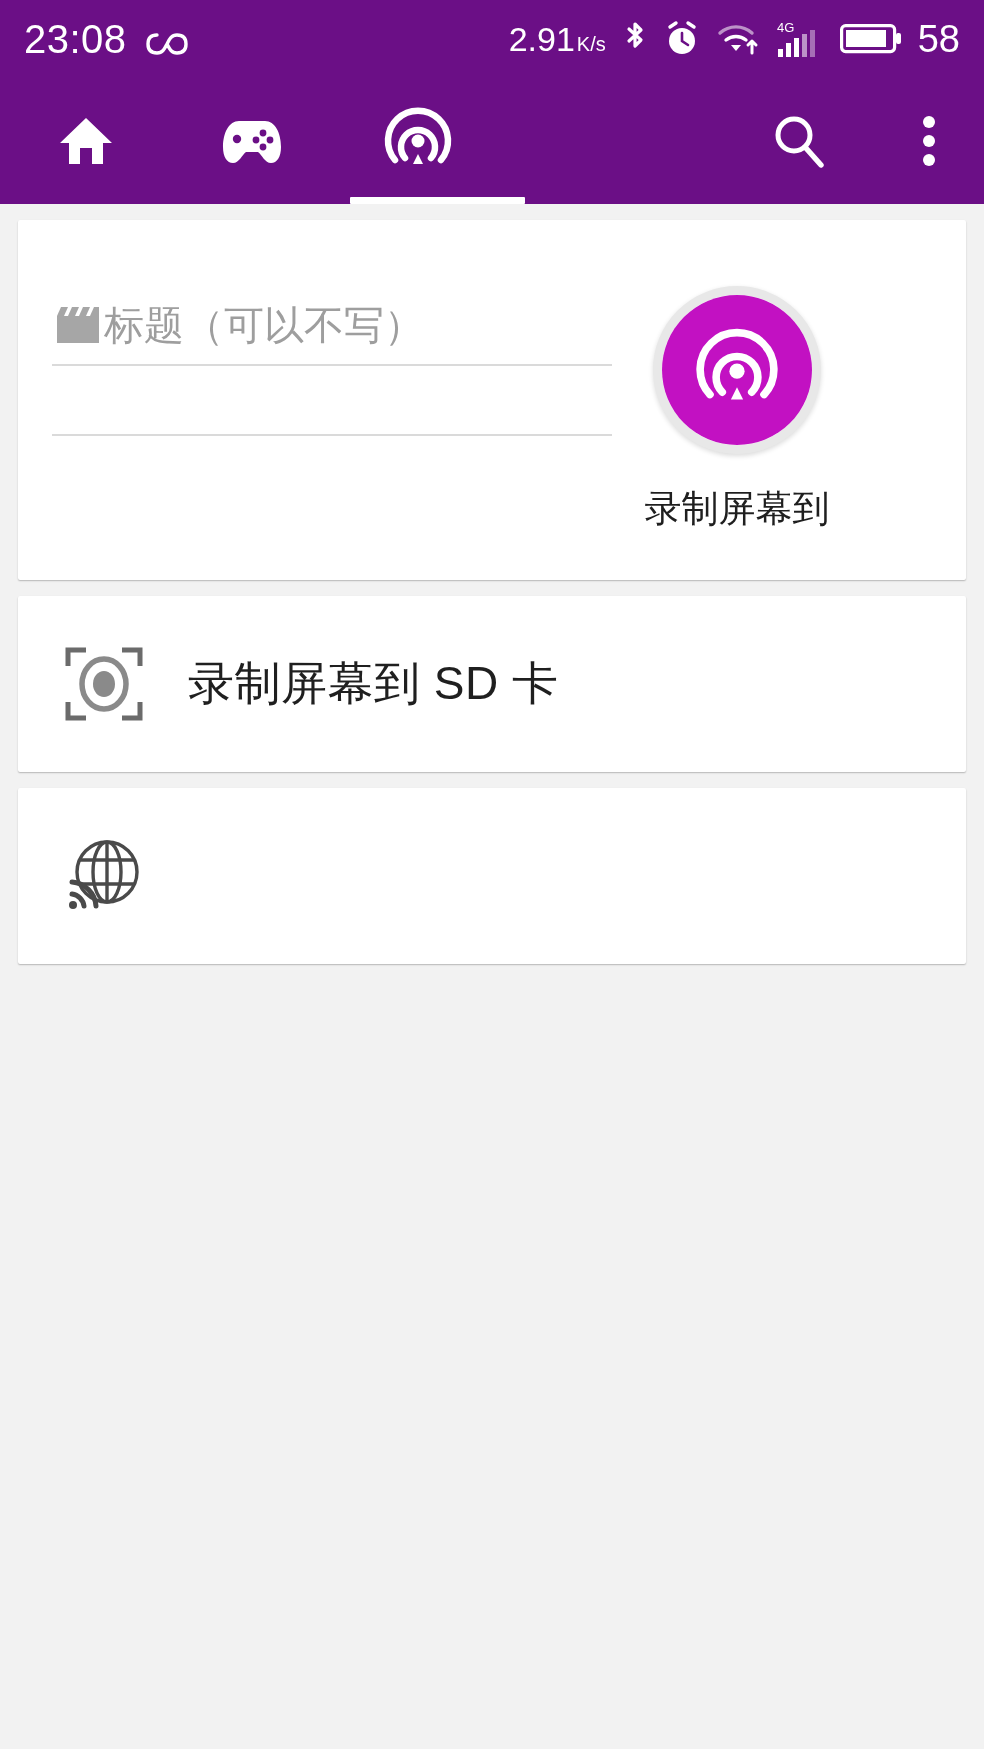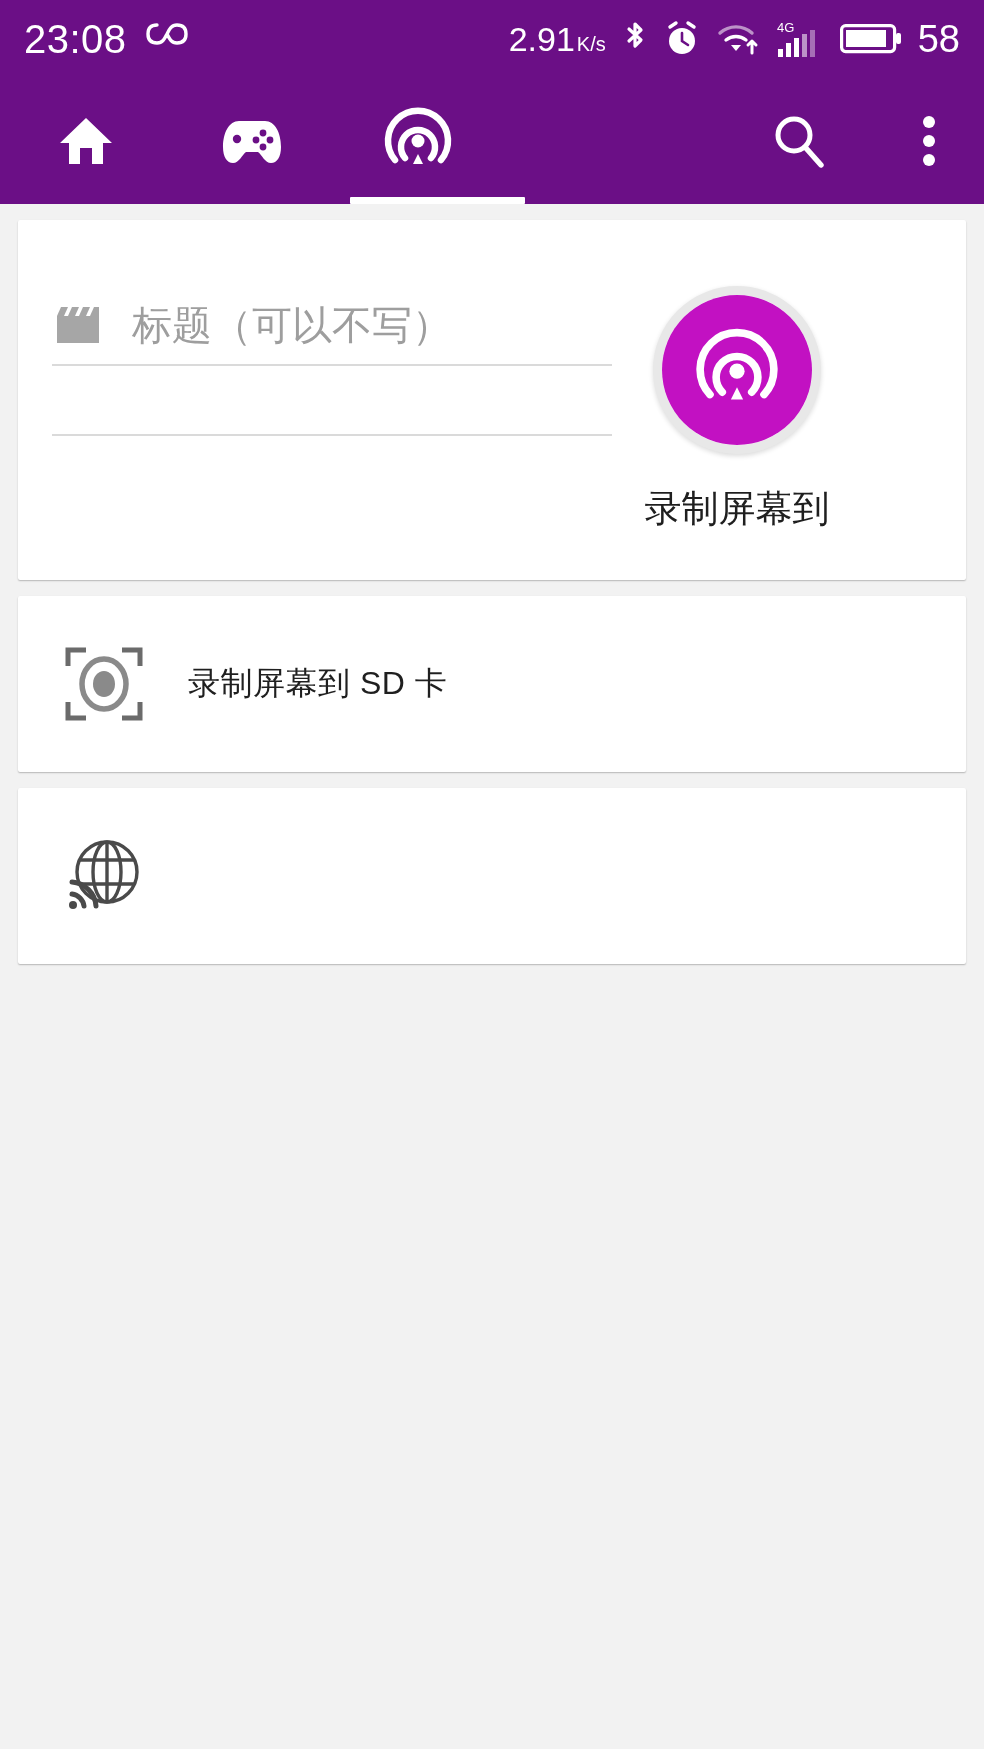--- a/index.html
+++ b/index.html
@@ -9,21 +9,21 @@
     font-family:"Liberation Sans","DejaVu Sans",sans-serif;
     overflow:hidden;
   }
 
   
   .statusbar{
     height:78px; background:#6B0F86; color:#fff;
     display:flex; align-items:center; padding:0 24px;
     position:relative;
   }
-  .sb-left{ display:flex; align-items:flex-start; gap:18px; }
+  .sb-left{ display:flex; align-items:flex-end; gap:18px; }
   .sb-clock{ font-size:40px; font-weight:400; letter-spacing:.5px; line-height:1; }
   .sb-right{ margin-left:auto; display:flex; align-items:center; gap:16px; }
   .sb-speed{ font-size:34px; display:flex; align-items:baseline; gap:2px; }
   .sb-speed .unit{ font-size:20px; line-height:1;margin-top:14px; }
   .sb-batt-num{ font-size:38px; letter-spacing:0; }
   .ic{ display:block; }
 
   
   .toolbar{
     height:126px; background:#6B0F86;
@@ -52,21 +52,21 @@
     box-shadow:0 1px 2px rgba(0,0,0,.16), 0 1px 1px rgba(0,0,0,.10);
     border-radius:2px;
   }
   .card.first{ margin-top:16px; }
 
   
   .stream-card{ display:flex; padding:52px 34px 46px 34px; }
   .fields{ flex:1 1 auto; padding-top:18px; max-width:560px; }
   .field{ position:relative; padding:0 0 6px 0; }
   .field + .field{ margin-top:62px; }
-  .field-row{ display:flex; align-items:center; gap:28px; height:70px; }
+  .field-row{ display:flex; align-items:center; height:70px; }
   .field-icon{ width:52px; flex:0 0 52px; display:flex; align-items:center; justify-content:center; }
   .field-hint{ font-size:40px; color:#9e9e9e; font-weight:400; white-space:nowrap; }
   .field-underline{ height:2px; background:#dadada; width:100%; margin-top:4px; }
 
   .fab-wrap{
     flex:0 0 250px; display:flex; flex-direction:column;
     align-items:center; justify-content:flex-start; padding-top:14px;
   }
   .fab-ring{
     width:168px; height:168px; border-radius:50%;
@@ -81,21 +81,21 @@
     cursor:pointer;
   }
   .fab-label{ margin-top:30px; font-size:37px; color:#1f1f1f; white-space:nowrap; }
 
   
   .action-row{
     display:flex; align-items:center; gap:40px;
     padding:46px 42px; min-height:172px; cursor:pointer;
   }
   .action-icon{ width:88px; flex:0 0 88px; display:flex; align-items:center; justify-content:center; }
-  .action-label{ font-size:32px; color:#1f1f1f; letter-spacing:.5px; }
+  .action-label{ font-size:46px; color:#1f1f1f; letter-spacing:.5px; }
 </style>
 </head>
 <body>
 
 <div class="statusbar">
   <div class="sb-left">
     <span class="sb-clock">23:08</span>
     <span>
       <svg class="ic" width="44" height="30" viewBox="0 0 44 30">
         <path d="M12 6 C5 6 3 10 3 15 C3 20 5 24 12 24 C18 24 20 19 22 15 C24 11 26 6 32 6 C39 6 41 10 41 15 C41 20 39 24 32 24 C26 24 24 19 22 15" fill="none" stroke="#fff" stroke-width="3.4" stroke-linecap="round"></path>

